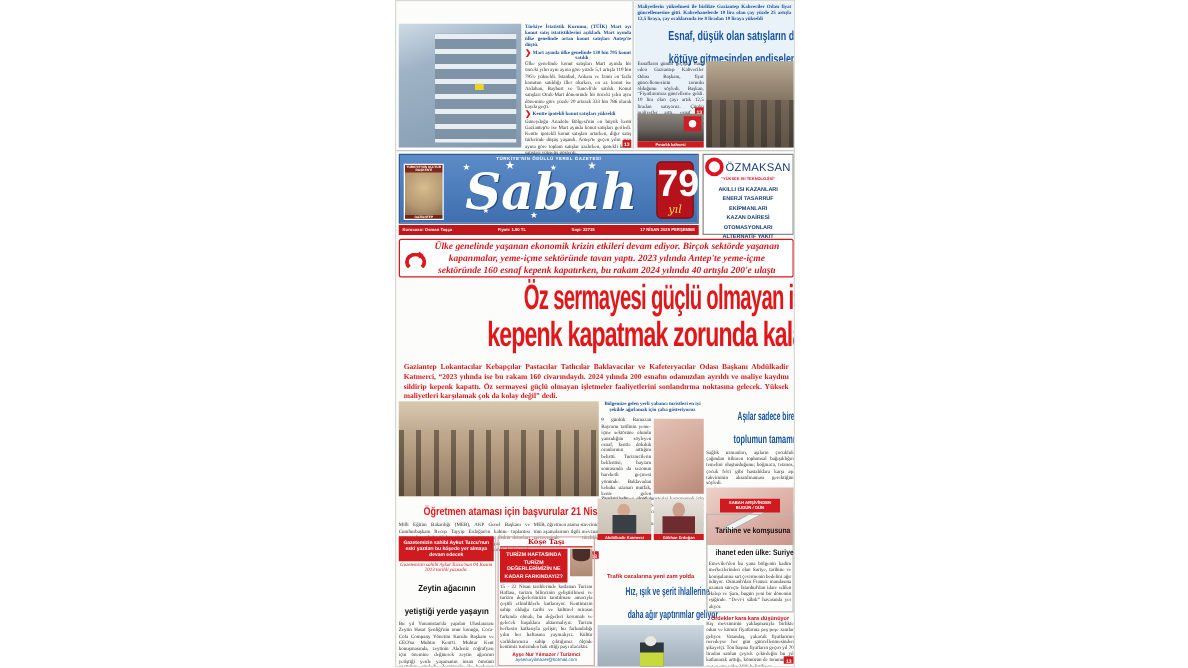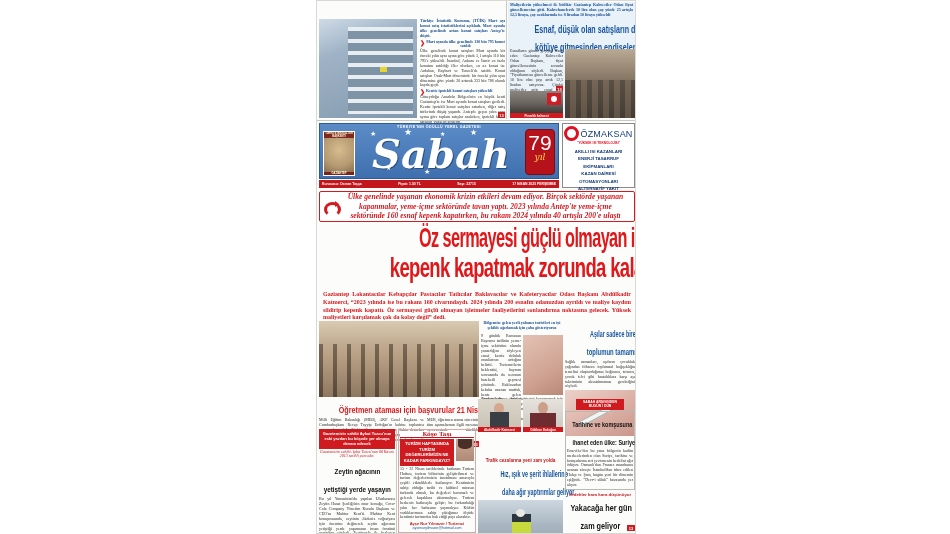--- a/index.html
+++ b/index.html
@@ -123,21 +123,21 @@
       <span style="color:#fff;font-size:40px;font-weight:bold;font-family:'DejaVu Serif',serif;font-style:italic;text-shadow:1px 1px 0 #274e7e">Sabah</span>
     </div>
     <span class="star" style="left:50px;top:6px;font-size:7px">★</span>
     <span class="star" style="left:84px;top:3px;font-size:9px">★</span>
     <span class="star" style="left:120px;top:6px;font-size:6px">★</span>
     <span class="star" style="left:150px;top:4px;font-size:8px">★</span>
     <span class="star" style="left:66px;top:40px;font-size:6px">★</span>
     <span class="star" style="left:104px;top:44px;font-size:7px">★</span>
     <span class="star" style="left:140px;top:40px;font-size:6px">★</span>
     <div class="abs" style="right:3px;top:5px;width:30px;height:46px;background:#b5121b;border-radius:4px;border:1px solid #7d0b11;text-align:center">
-      <div style="color:#fff;font-size:21px;font-weight:normal;line-height:1.2">79</div>
+      <div style="color:#fff;font-size:30px;font-weight:bold;line-height:1.2">79</div>
       <div style="color:#ffd84d;font-size:9px;font-style:italic;font-family:'DejaVu Serif',serif;margin-top:-3px">yıl</div>
     </div>
   </div>
   <div class="abs" style="left:2px;top:179px;width:240px;height:8px;background:#c3161c;display:flex;align-items:center;justify-content:space-between;padding:0 3px">
     <span style="color:#fff;font-size:3.4px;font-weight:bold">Kurucusu: Osman Taşça</span>
     <span style="color:#fff;font-size:3.4px;font-weight:bold">Fiyatı: 1.50 TL</span>
     <span style="color:#fff;font-size:3.4px;font-weight:bold">Sayı: 22715</span>
     <span style="color:#fff;font-size:3.4px;font-weight:bold">17 NİSAN 2025 PERŞEMBE</span>
   </div>
 
@@ -270,24 +270,20 @@
       <div>BUGÜN / DÜN</div>
     </div>
     <div style="border:1px solid #b9b9b4;margin-top:1px;padding:1px">
       <div class="squeezewrap">
         <span class="squeeze" style="--sx:.85;font-size:6.4px;font-weight:bold;color:#111">Tarihine ve komşusuna</span><br>
         <span class="squeeze" style="--sx:.85;font-size:6.4px;font-weight:bold;color:#111">ihanet eden ülke: Suriye</span>
       </div>
       <div class="micro">Emeviler'den bu yana bölgenin kadim merkezlerinden olan Suriye, tarihine ve komşularına sırt çevirmenin bedelini ağır ödüyor. Osmanlı'dan Fransız mandasına uzanan süreçte İstanbul'dan idare edilen Halep ve Şam, bugün yeni bir dönemin eşiğinde. “Devr-i sâbık” havasında yer alıyor.</div>
     </div>
     <div style="color:#c3161c;font-size:4.4px;font-weight:bold;text-align:center;margin-top:2px">Ördekler kara kara düşünüyor</div>
-    <div class="squeezewrap">
-      <span class="squeeze" style="--sx:.85;font-size:8.5px;font-weight:bold;color:#111">Yakacağa her gün</span><br>
-      <span class="squeeze" style="--sx:.85;font-size:8.5px;font-weight:bold;color:#111">zam geliyor</span>
-    </div>
     <div class="micro" style="position:relative">
       <span>Kış mevsiminin yaklaşmasıyla birlikte odun ve kömür fiyatlarına peş peşe zamlar geliyor. Vatandaş, yakacak fiyatlarının neredeyse her gün güncellenmesinden şikayetçi. Ton başına fiyatların geçen yıl 70 liradan satılan çeyrek çekirdeğin bu yıl katlanarak arttığı, kömürün de tonunun her geçen gün yükseldiği belirtiliyor.</span>
     </div>
     <div class="refbox" style="position:absolute;right:0;bottom:2px;width:8px;height:6px">13</div>
   </div>
 
 </div>
 </div>
 
 </body></html>

